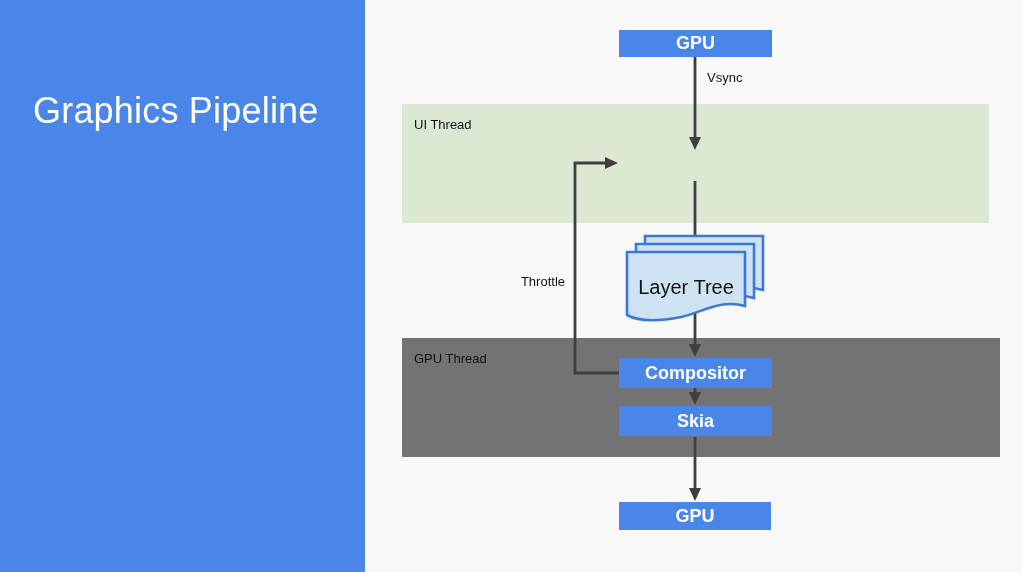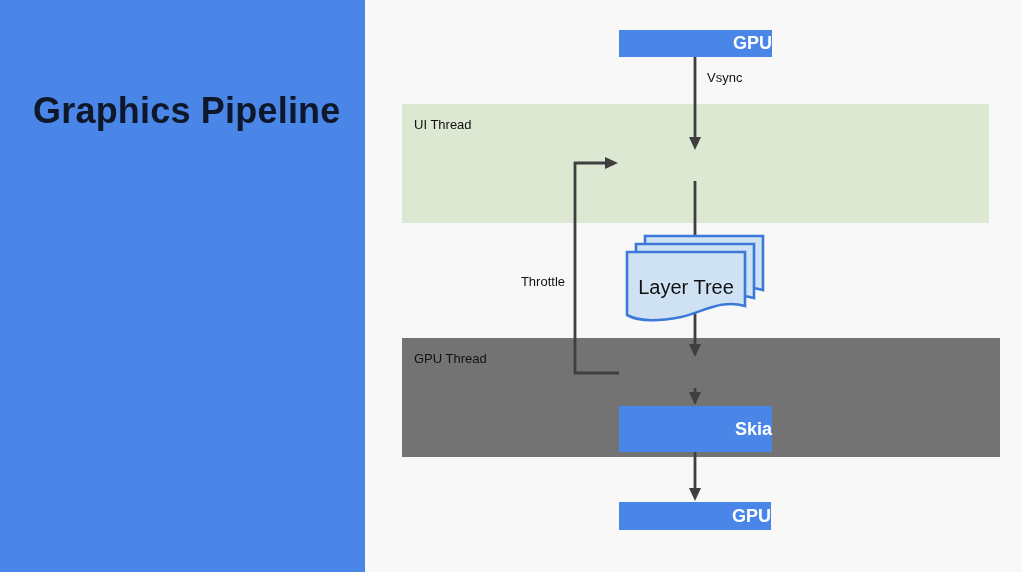--- a/index.html
+++ b/index.html
@@ -8,42 +8,42 @@
     background:#f8f8f8;
     font-family:"Liberation Sans",sans-serif;
     color:#1b1b1b;
   }
   .left-panel{
     position:absolute;left:0;top:0;width:365px;height:572px;
     background:#4a86e8;
   }
   .slide-title{
     position:absolute;left:33px;top:90px;
-    font-size:36px;font-weight:700;color:#0f172a;
+    font-size:36px;font-weight:400;color:#ffffff;
     letter-spacing:0.2px;white-space:nowrap;
   }
   .band{position:absolute;left:402px;width:587px;height:119px;}
   .band-ui{top:104px;background:#dde8d3;}
   .band-gpu{top:338px;background:#737373;padding-left:11px;}
   .band-label{
     position:absolute;left:12px;top:13px;
     font-size:13px;color:#121212;
   }
   .connector-svg{position:absolute;left:0;top:0;z-index:2;pointer-events:none;}
   .node{
     position:absolute;z-index:3;
     display:flex;align-items:center;justify-content:center;
     color:#ffffff;font-size:18px;font-weight:bold;
   }
-  .node-blue{background:#4a86e8;justify-content:flex-end;}
+  .node-blue{background:#4a86e8;}
   .node-green{background:#44a05f;}
   .n-gpu-top{left:619px;top:30px;width:153px;height:27px;}
   .n-dart{left:619px;top:150px;width:153px;height:29px;}
   .n-compositor{left:619px;top:358px;width:153px;height:30px;}
-  .n-skia{left:619px;top:406px;width:153px;height:46px;}
+  .n-skia{left:619px;top:406px;width:153px;height:30px;}
   .n-gpu-bottom{left:619px;top:502px;width:152px;height:28px;}
   .edge-label{
     position:absolute;z-index:3;font-size:13px;color:#121212;white-space:nowrap;
   }
   .lbl-vsync{left:707px;top:70px;}
   .lbl-throttle{left:470px;top:274px;width:95px;text-align:right;}
   .lbl-glvulkan{left:706px;top:468px;}
   .lbl-layertree{
     position:absolute;z-index:3;left:627px;top:276px;width:118px;
     text-align:center;font-size:20px;color:#111111;
@@ -81,20 +81,23 @@
     <g>
       <path d="M645,236 L763,236 L763,290 C739,283 721,296 699,301 C679,305 659,307 645,299 Z" fill="#cfe2f4" stroke="#3c78d8" stroke-width="2.6"></path>
       <path d="M636,244 L754,244 L754,298 C730,291 712,304 690,309 C670,313 650,315 636,307 Z" fill="#cfe2f4" stroke="#3c78d8" stroke-width="2.6"></path>
       <path d="M627,252 L745,252 L745,306 C721,299 703,312 681,317 C661,321 641,323 627,315 Z" fill="#cfe2f4" stroke="#3c78d8" stroke-width="2.6"></path>
     </g>
   </svg>
 
   <div class="node node-blue n-gpu-top">
     <span>GPU</span>
   </div>
+  <div class="node node-blue n-compositor">
+    <span>Compositor</span>
+  </div>
   <div class="node node-blue n-skia">
     <span>Skia</span>
   </div>
   <div class="node node-blue n-gpu-bottom">
     <span>GPU</span>
   </div>
 
   <div class="lbl-layertree">Layer Tree</div>
   <div class="edge-label lbl-vsync">Vsync</div>
   <div class="edge-label lbl-throttle">Throttle</div>

